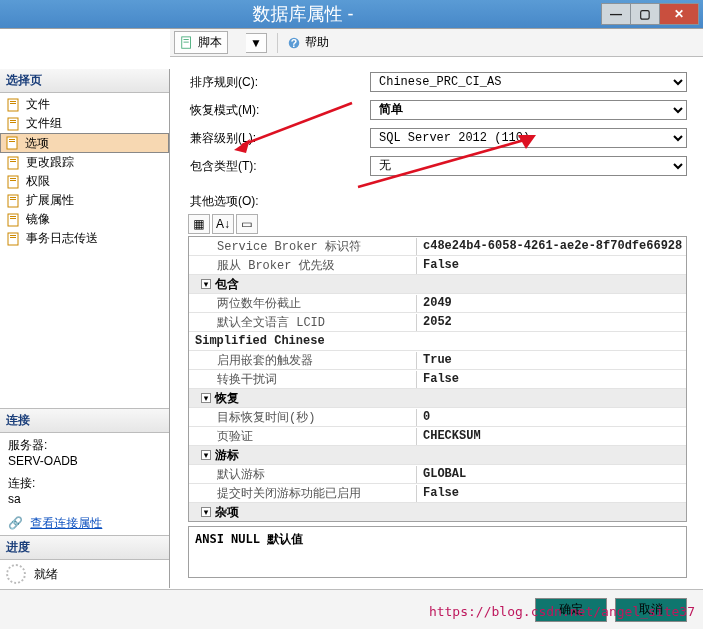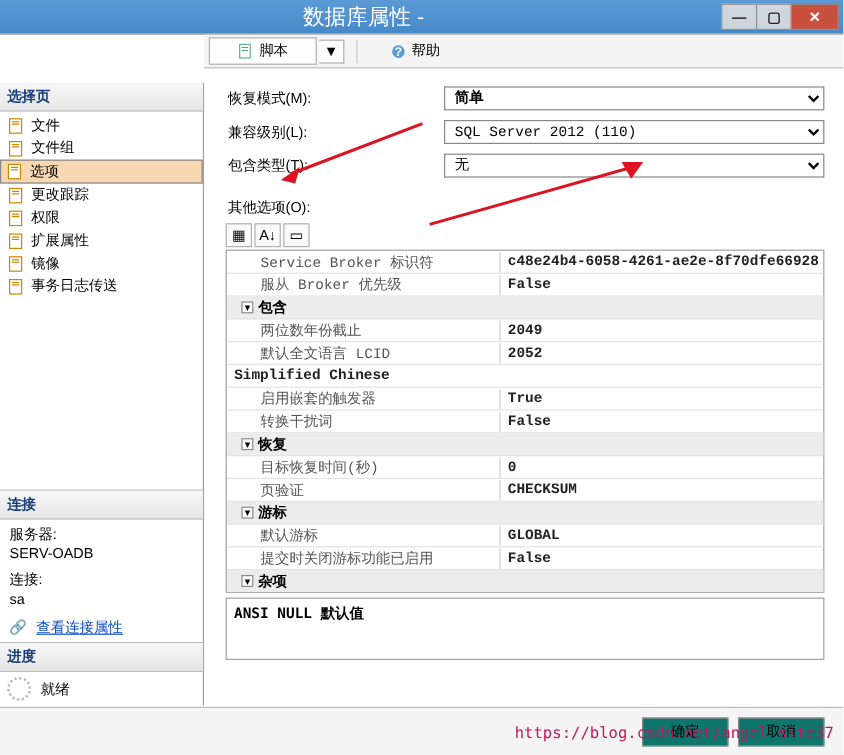--- a/index.html
+++ b/index.html
@@ -20,21 +20,21 @@
 .nav-item.sel { background: #f7d8b2; }
 .nav-icon { width: 16px; height: 16px; margin-right: 4px; display: inline-flex; align-items: center; justify-content: center; }
 .leftcol .spacer { flex: 1; }
 .sect { border-top: 1px solid #bcbcbc; }
 .infoblock { padding: 4px 8px; line-height: 16px; }
 .link { color: #0a4fbf; text-decoration: underline; cursor: pointer; margin-left: 4px; }
 .progress-ico { width: 20px; height: 20px; border: 2px dotted #bbb; border-radius: 50%; display: inline-block; vertical-align: middle; margin: 4px 8px 4px 6px; }
 
 .rightcol { flex: 1; display: flex; flex-direction: column; position: relative; }
 .toolbar { height: 28px; display: flex; align-items: center; border-bottom: 1px solid #bcbcbc; padding: 2px 4px; background: #f4f4f4; }
-.tbtn { border: 1px solid #b0b0b0; background: #fdfdfd; padding: 2px 23px; display: flex; align-items: center; cursor: pointer; margin-right: 2px; }
+.tbtn { border: 1px solid #b0b0b0; background: #fdfdfd; padding: 2px 5px; display: flex; align-items: center; cursor: pointer; margin-right: 18px; }
 .dropbtn { border: 1px solid #b0b0b0; border-left: none; background: #fdfdfd; padding: 2px 4px; cursor: pointer; margin-right: 6px; }
 .divider { width: 1px; height: 20px; background: #ccc; margin: 0 4px; }
 
 .formarea { padding: 14px 16px 4px 20px; }
 .formrow { display: flex; align-items: center; margin-bottom: 6px; height: 22px; }
 .formrow label { width: 180px; }
 .sel { flex: 1; height: 20px; border: 1px solid #888; background: #fff; padding: 0 4px; font-family: "Courier New", monospace; font-size: 12px; }
 .sel.boldv { font-weight: bold; }
 
 .arrow { position: absolute; pointer-events: none; }
@@ -198,20 +198,24 @@
         <svg class="icon-page" viewBox="0 0 16 16">
             <circle cx="8" cy="8" r="6" fill="#5a9bd5"></circle>
             <text x="8" y="12" text-anchor="middle" fill="#fff" font-size="10" font-weight="bold">?</text>
           </svg>
         <span style="margin-left:4px">帮助</span>
       </div>
     </div>
 
     <div class="formarea">
       <div class="formrow">
+        <label>排序规则(C):</label>
+        <select class="sel"><option>Chinese_PRC_CI_AS</option></select>
+      </div>
+      <div class="formrow">
         <label>恢复模式(M):</label>
         <select class="sel boldv"><option>简单</option></select>
       </div>
       <div class="formrow">
         <label>兼容级别(L):</label>
         <select class="sel"><option>SQL Server 2012 (110)</option></select>
       </div>
       <div class="formrow">
         <label>包含类型(T):</label>
         <select class="sel"><option>无</option></select>

